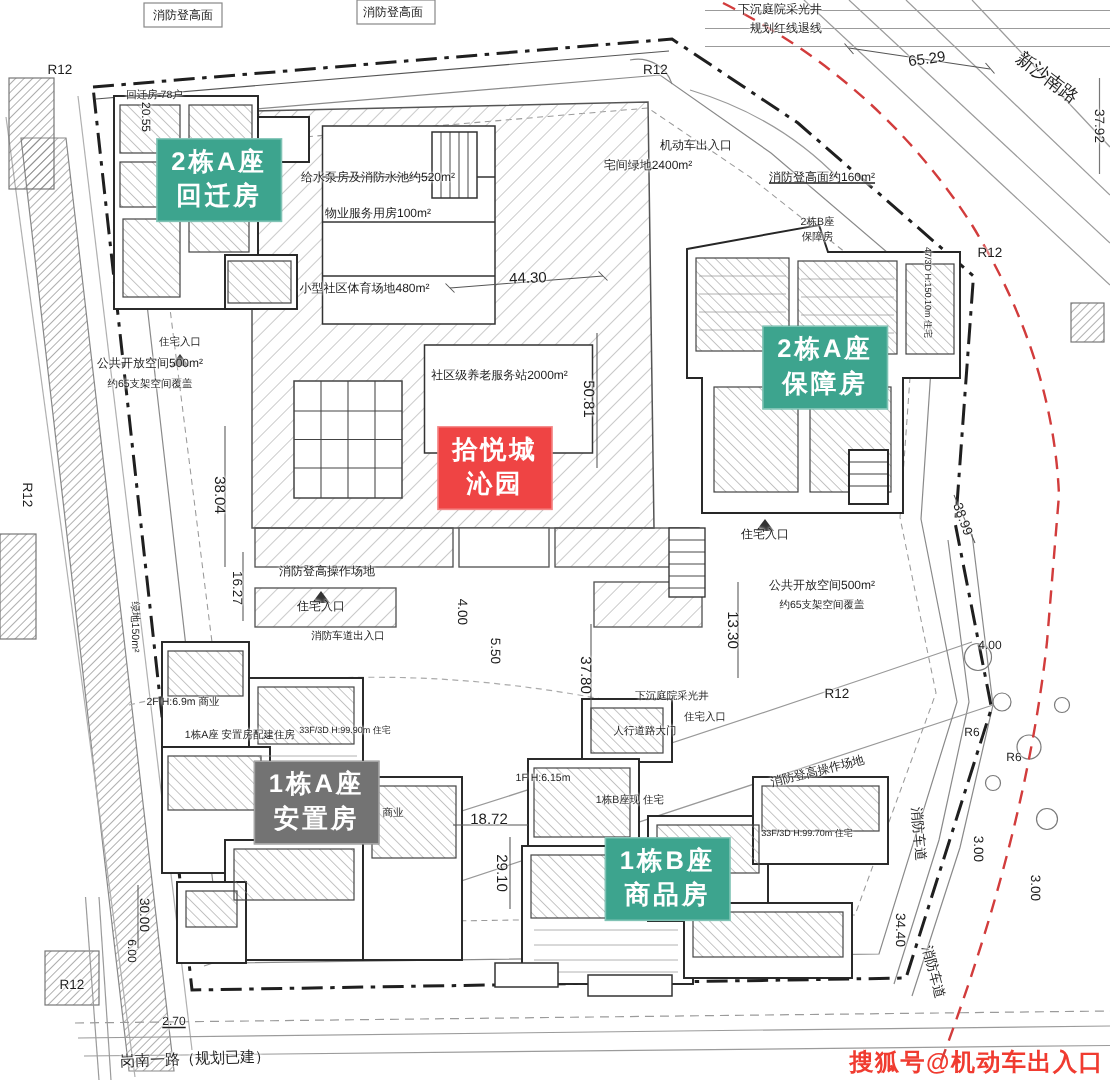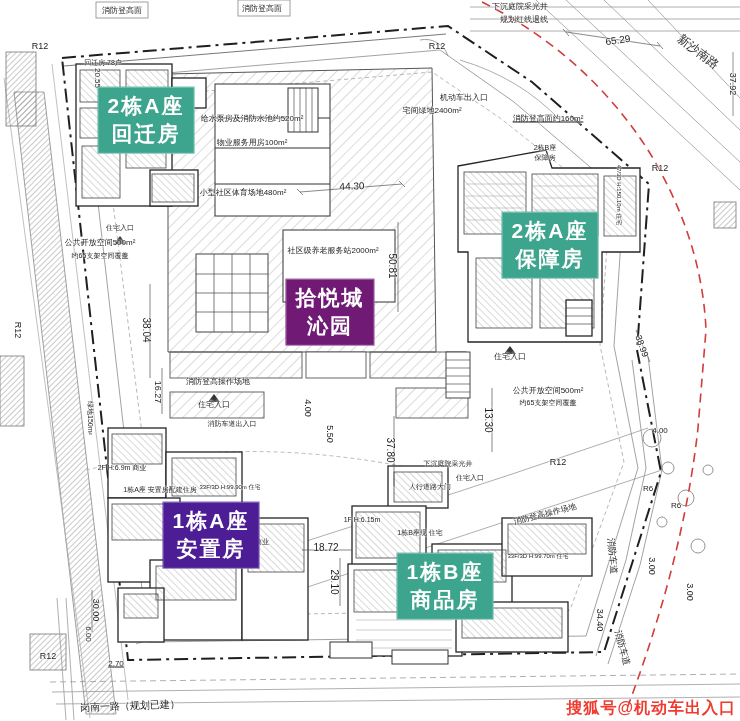--- a/index.html
+++ b/index.html
@@ -1,21 +1,21 @@
 <!DOCTYPE html>
 <html><head>
 <meta charset="utf-8">
 <style>
   html,body{margin:0;padding:0;background:#fff;}
   .stage{position:relative;width:740px;height:721px;background:#ffffff;overflow:hidden;
          font-family:"Liberation Sans","DejaVu Sans",sans-serif;}
   .stage svg{position:absolute;left:0;top:0;}
   .label-layer,.ann-layer{position:absolute;left:0;top:0;width:740px;height:646px;pointer-events:none;}
   .bldg-label{position:absolute;transform:translate(-50%,-50%);background:#3da48e;color:#ffffff;
-              font-weight:bold;font-size:21px;line-height:1.35;padding:5px 10px;text-align:center;
+              font-weight:bold;font-size:17px;line-height:1.35;padding:5px 10px;text-align:center;
               white-space:pre-line;letter-spacing:2px;box-shadow:0 0 0 1px rgba(255,255,255,.35) inset;}
   .ann{position:absolute;color:#1d1d1d;white-space:nowrap;
        text-shadow:0 0 2px #fff,0 0 2px #fff,0 0 3px #fff;}
   .watermark{position:absolute;right:4px;bottom:2px;font-size:16px;font-weight:bold;
              color:#f03b30;letter-spacing:1px;}
 </style>
 </head>
 <body>
 
 <div class="stage">
@@ -297,32 +297,32 @@
       <span class="ann" style="left: 612px; top: 556px; font-size: 9px; transform: translate(-50%, -50%) rotate(85deg);">消防车道</span>
       <span class="ann" style="left: 622px; top: 648px; font-size: 9px; transform: translate(-50%, -50%) rotate(75deg);">消防车道</span>
       <span class="ann" style="left: 652px; top: 566px; font-size: 9px; transform: translate(-50%, -50%) rotate(90deg);">3.00</span>
       <span class="ann" style="left: 690px; top: 592px; font-size: 9px; transform: translate(-50%, -50%) rotate(90deg);">3.00</span>
       <span class="ann" style="left: 600px; top: 620px; font-size: 9px; transform: translate(-50%, -50%) rotate(90deg);">34.40</span>
       <span class="ann" style="left: 648px; top: 488px; font-size: 8px; transform: translate(-50%, -50%) rotate(0deg);">R6</span>
       <span class="ann" style="left: 676px; top: 505px; font-size: 8px; transform: translate(-50%, -50%) rotate(0deg);">R6</span>
       <span class="ann" style="left: 660px; top: 430px; font-size: 8px; transform: translate(-50%, -50%) rotate(0deg);">4.00</span>
       <span class="ann" style="left: 96px; top: 610px; font-size: 9px; transform: translate(-50%, -50%) rotate(90deg);">30.00</span>
       <span class="ann" style="left: 88px; top: 634px; font-size: 8px; transform: translate(-50%, -50%) rotate(90deg);">6.00</span>
-      <span class="ann" style="left: 116px; top: 663px; font-size: 8px; transform: translate(-50%, -50%) rotate(0deg); text-decoration: underline;">2.70</span>
+      <span class="ann" style="left: 116px; top: 681px; font-size: 8px; transform: translate(-50%, -50%) rotate(0deg); text-decoration: underline;">2.70</span>
       <span class="ann" style="left: 48px; top: 656px; font-size: 9px; transform: translate(-50%, -50%) rotate(0deg);">R12</span>
       <span class="ann" style="left: 130px; top: 706px; font-size: 10px; transform: translate(-50%, -50%) rotate(-2deg);">岗南一路（规划已建）</span>
     </div>
 
   <div class="label-layer">
       <div class="bldg-label" style="left: 146px; top: 120px; background: rgb(61, 164, 142); color: rgb(255, 255, 255);">2栋A座
 回迁房</div>
       <div class="bldg-label" style="left: 550px; top: 245px; background: rgb(61, 164, 142); color: rgb(255, 255, 255);">2栋A座
 保障房</div>
-      <div class="bldg-label" style="left: 330px; top: 312px; background: #701a75; color: rgb(255, 255, 255);">拾悦城
+      <div class="bldg-label" style="left: 330px; top: 312px; background: #ef4444; color: rgb(255, 255, 255);">拾悦城
 沁园</div>
-      <div class="bldg-label" style="left: 211px; top: 535px; background: #4c1d95; color: rgb(255, 255, 255);">1栋A座
+      <div class="bldg-label" style="left: 211px; top: 535px; background: #737373; color: rgb(255, 255, 255);">1栋A座
 安置房</div>
       <div class="bldg-label" style="left: 445px; top: 586px; background: rgb(61, 164, 142); color: rgb(255, 255, 255);">1栋B座
 商品房</div>
     </div>
 
   <div class="watermark" style="color: rgb(240, 59, 48);">搜狐号@机动车出入口</div>
 </div>
 
 </body></html>

